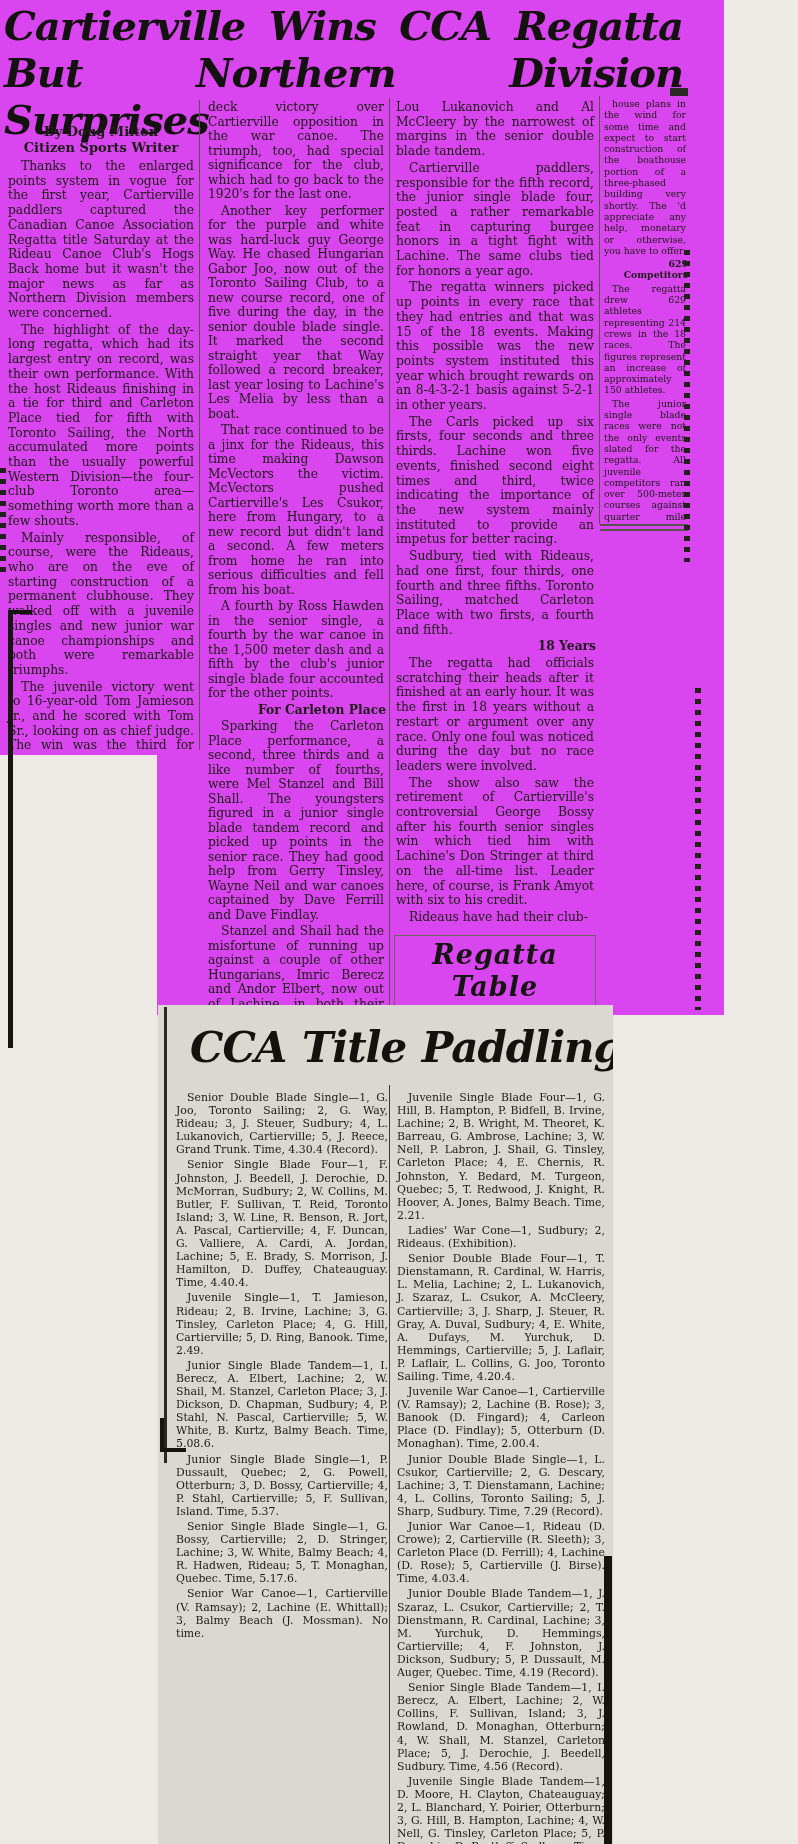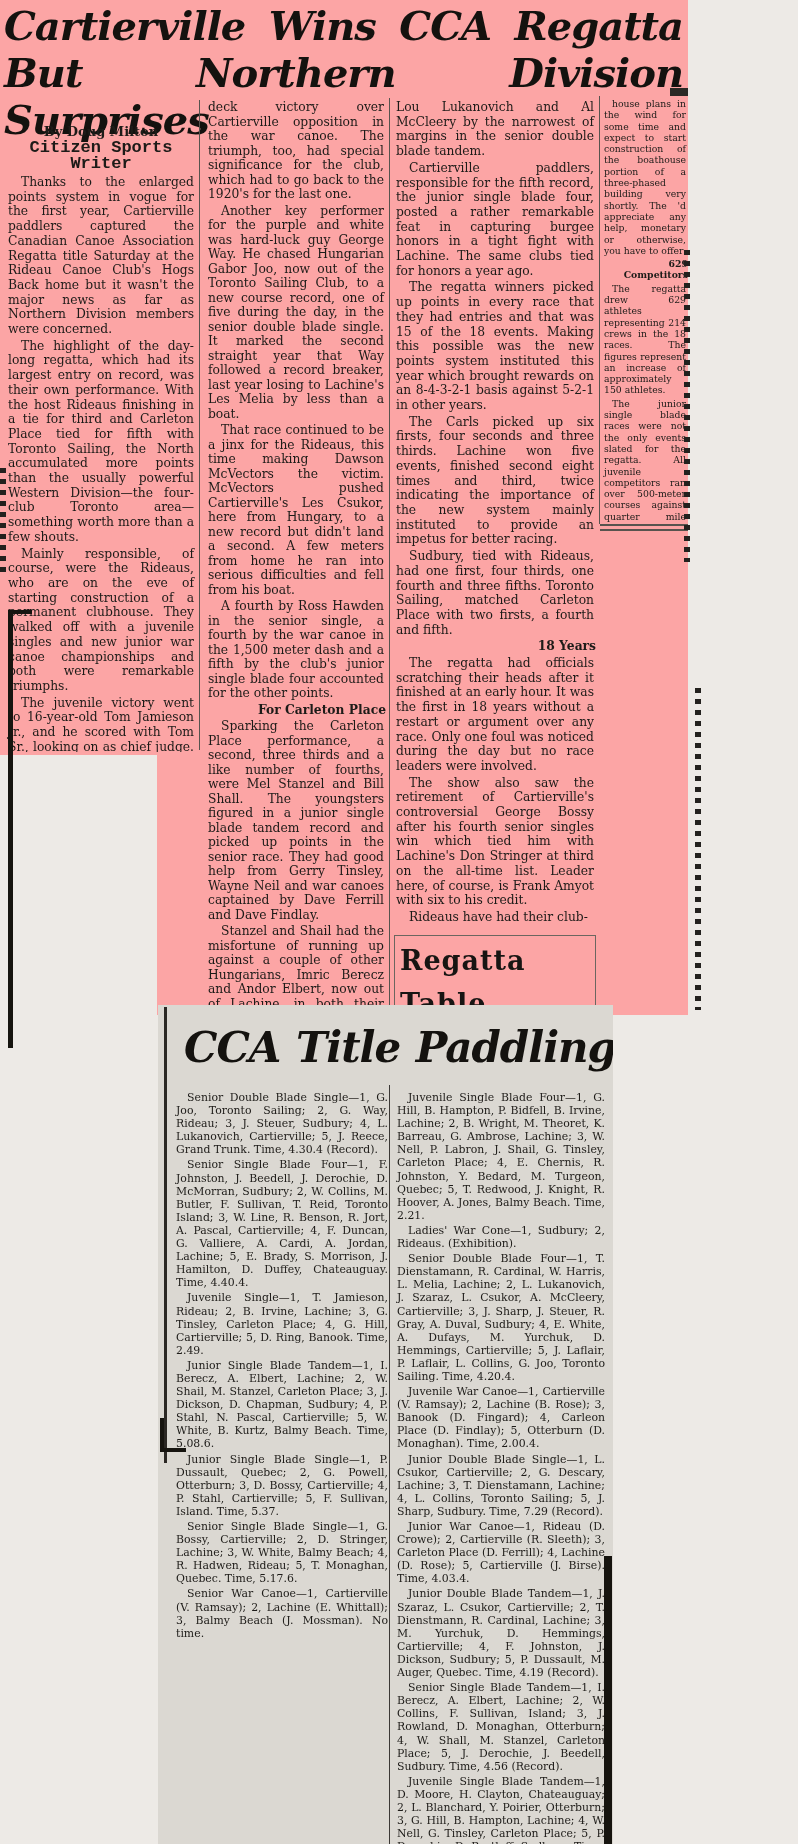--- a/index.html
+++ b/index.html
@@ -3,21 +3,21 @@
 <meta charset="utf-8">
 <style>
   html,body{margin:0;padding:0;}
   body{
     width:798px;height:1844px;position:relative;overflow:hidden;
     background:#edeae6;
     font-family:"DejaVu Serif", serif;
     color:#1d1b18;
   }
   .clip{position:absolute;}
-  #clipA{left:0;top:0;width:688px;height:1015px;background:#fca5a5;}
+  #clipA{left:0;top:0;width:688px;height:1015px;background:#d946ef;padding-left:36px;}
   #clipA-gap{left:0;top:755px;width:157px;height:260px;background:#edeae6;}
   #clipB{left:158px;top:1005px;width:455px;height:839px;background:#dbd8d2;overflow:hidden;}
 
   
   .main-headline{
     position:absolute;left:4px;top:2px;width:679px;
     font-size:40px;font-weight:bold;font-style:italic;line-height:47px;
     text-align:justify;color:#14120f;letter-spacing:-1px;
   }
   .main-headline div{text-align:justify;text-align-last:justify;}
@@ -26,35 +26,35 @@
   .col{position:absolute;overflow:hidden;font-size:12.3px;line-height:14.7px;}
   #col1{left:6px;top:104px;width:190px;height:648px;}
   #col2{left:206px;top:98px;width:180px;height:914px;line-height:14.5px;}
   #col3{left:394px;top:98px;width:202px;height:914px;}
   #sidebar{left:602px;top:96px;width:86px;height:430px;font-size:9.3px;line-height:11.3px;}
   .para{margin:2px;text-align:justify;text-indent:13px;}
   .para.flush{text-indent:0;}
   .para.subhead{text-align:right;text-indent:0;font-weight:bold;margin:2px 0 1px 0;}
   #sidebar .para{text-indent:8px;}
   .byline{text-align:center;font-weight:bold;font-size:13px;line-height:16px;margin-bottom:3px;margin-top:20px;}
-  .byline .role{font-size:17px;font-family:Liberation Mono, monospace;}
+  .byline .role{font-size:13px;}
 
   
   .vrule{position:absolute;width:1px;background:#57534e;}
   .hrule{position:absolute;height:2px;background:#57534e;}
 
   
   #regatta-box{margin-top:10px;border:1px solid #6b6660;padding:3px 5px 4px 5px;}
-  #regatta-title{font-size:27px;font-weight:bold;
-    letter-spacing:1px;line-height:43px;margin:0 0 2px 0;color:#171513;}
+  #regatta-title{font-size:27px;font-weight:bold;font-style:italic;text-align:center;
+    letter-spacing:1px;line-height:32px;margin:0 0 2px 0;color:#171513;}
   #regatta-intro{font-size:11px;line-height:12.8px;text-align:justify;text-indent:10px;margin:0;}
 
   
   #results-headline{
-    position:absolute;left:26px;top:18px;width:432px;
+    position:absolute;left:32px;top:18px;width:432px;
     font-size:42px;font-weight:bold;font-style:italic;line-height:50px;
     text-align:justify;text-align-last:justify;color:#14120f;letter-spacing:-1px;
   }
   .rescol{position:absolute;font-size:10.9px;line-height:13.1px;overflow:hidden;}
   #res-left{left:16px;top:84px;width:216px;height:560px;}
   #res-right{left:237px;top:84px;width:212px;height:755px;}
   .rescol .para{text-indent:11px;margin-bottom:2px;}
 
   
   .stitch{position:absolute;width:6px;

